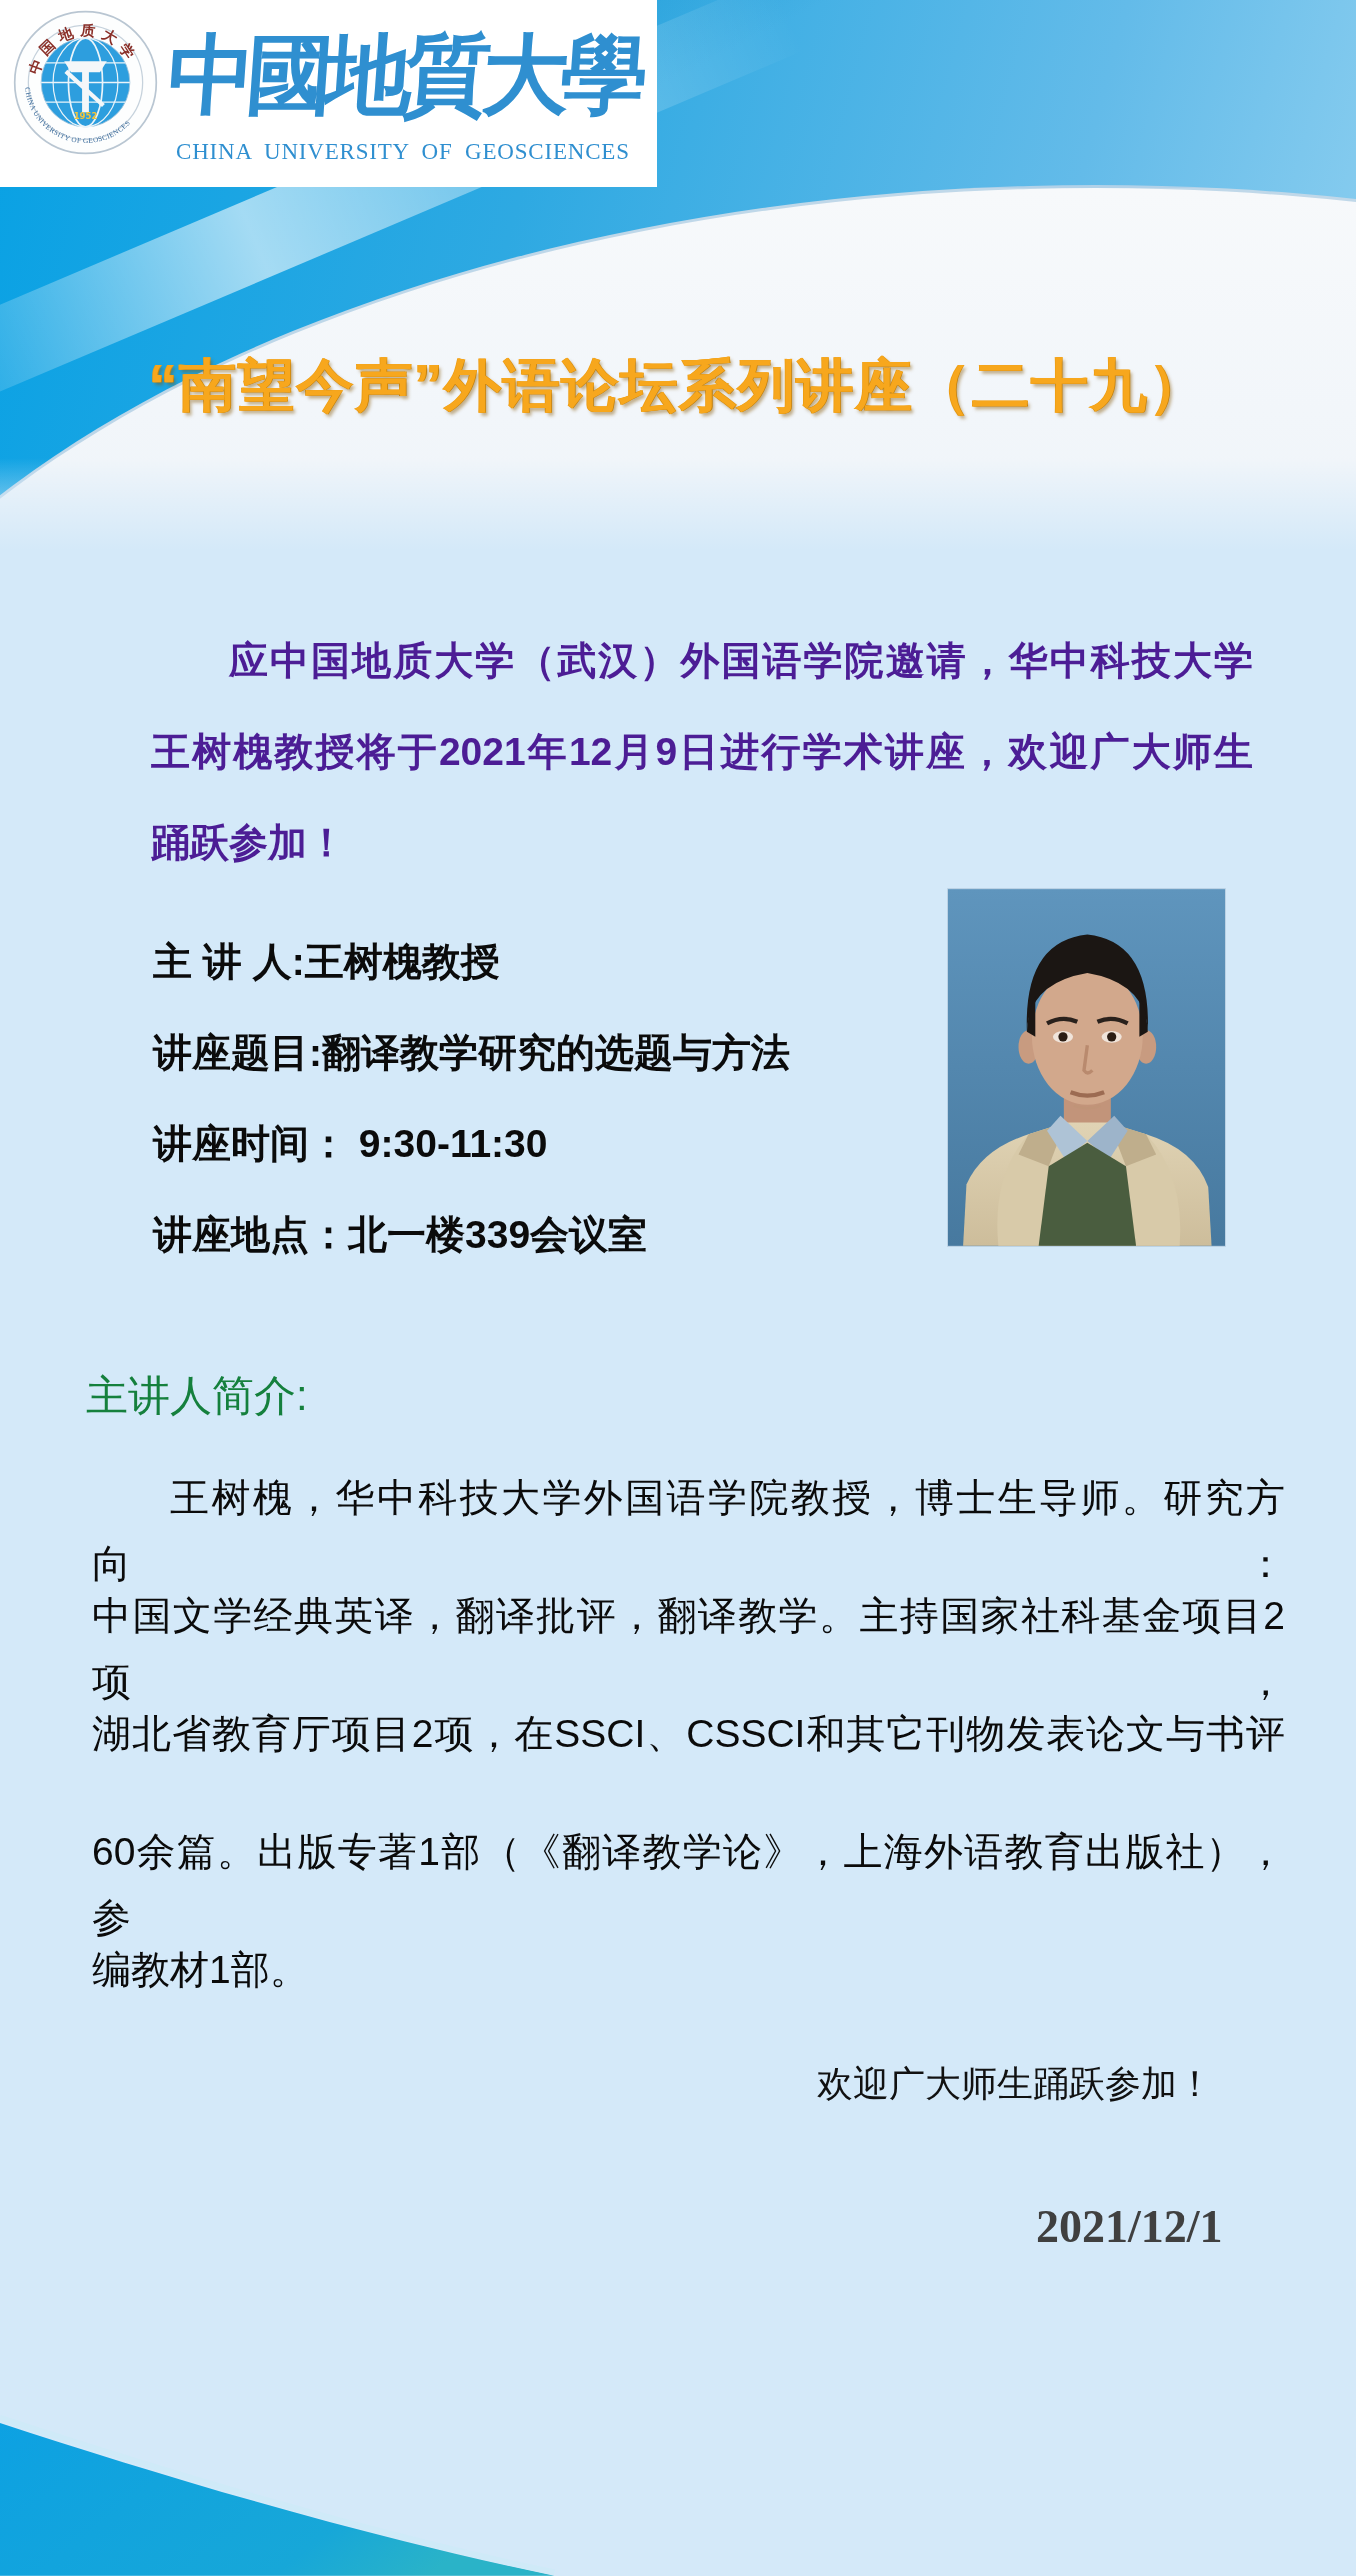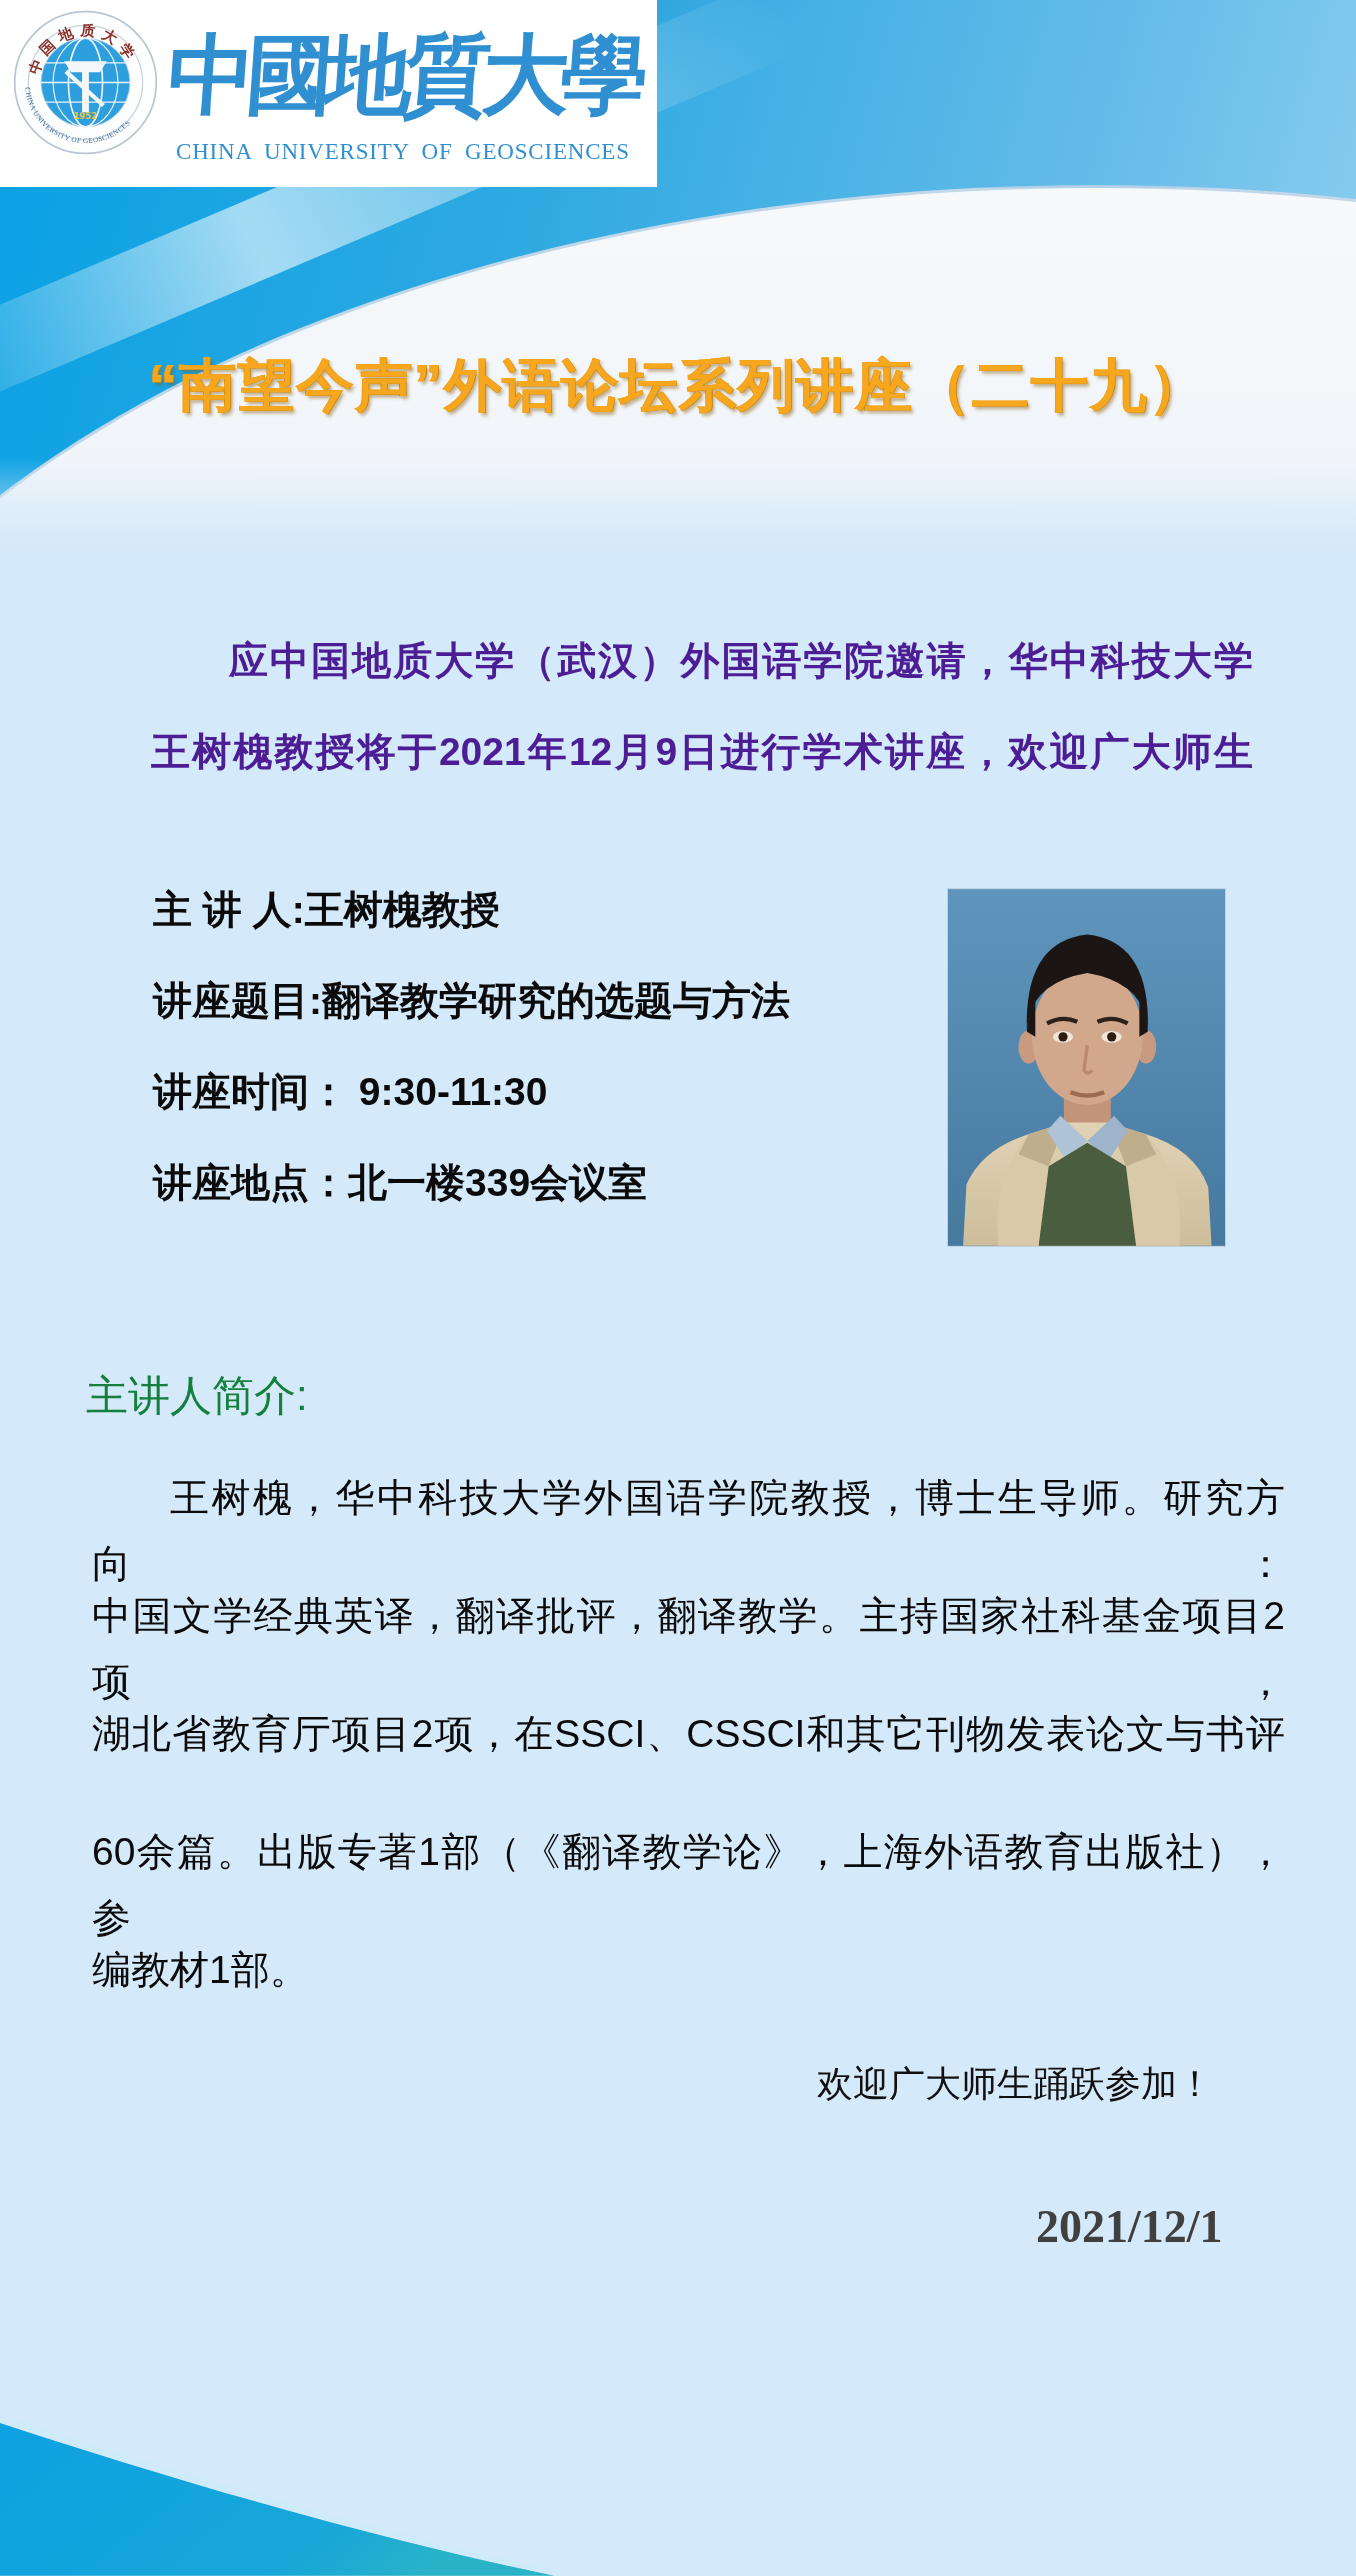--- a/index.html
+++ b/index.html
@@ -32,21 +32,21 @@
   .cn-name{position:absolute;left:168px;top:17px;width:483px;
     font-size:87px;font-weight:bold;letter-spacing:-8.4px;color:#2f8fd0;
     transform:skewX(-4deg);white-space:nowrap;}
   .en-name{position:absolute;left:176px;top:139px;width:471px;
     font-family:"Liberation Serif","DejaVu Serif",serif;
     font-size:23px;letter-spacing:0.8px;word-spacing:5.9px;color:#2f8fd0;white-space:nowrap;}
   
   .intro{position:absolute;left:151px;top:615px;width:1102px;
     font-size:39px;font-weight:bold;color:#4c1d95;}
   .intro .line{height:91px;line-height:91px;}
-  .details{position:absolute;left:153px;top:864px;width:823px;
+  .details{position:absolute;left:153px;top:916px;width:823px;
     font-size:39px;font-weight:bold;color:#0b0b0b;}
   .details .dline{height:91px;line-height:91px;white-space:nowrap;}
   .line{text-align:justify;text-align-last:justify;}
   .line.first{text-indent:2em;}
   .line.last{text-align-last:left;}
   .profile-heading{position:absolute;left:86px;top:1368px;
     font-size:42px;font-weight:400;color:#15803d;}
   .bio{position:absolute;left:92px;top:1465px;width:1193px;
     font-size:39px;font-weight:400;color:#0b0b0b;}
   .bio .line{height:118px;line-height:66px;}
@@ -100,20 +100,21 @@
       <line x1="62" y1="72" x2="106" y2="112" stroke="#f4f7f9" stroke-width="5"></line>
       <text x="85" y="128" font-size="10" fill="#f4c53a" text-anchor="middle" font-weight="bold" font-family="'DejaVu Sans',sans-serif">1952</text>
     </svg>
     <div class="cn-name">中國地質大學</div>
     <div class="en-name">CHINA UNIVERSITY OF GEOSCIENCES</div>
   </div>
 
   <div class="intro">
     <div class="line first">应中国地质大学（武汉）外国语学院邀请，华中科技大学</div>
     <div class="line">王树槐教授将于2021年12月9日进行学术讲座，欢迎广大师生</div>
+    <div class="line last">踊跃参加！</div>
   </div>
 
   <div class="details">
     <div class="dline">主 讲 人:王树槐教授</div>
     <div class="dline">讲座题目:翻译教学研究的选题与方法</div>
     <div class="dline">讲座时间： 9:30-11:30</div>
     <div class="dline">讲座地点：北一楼339会议室</div>
   </div>
 
   <svg class="photo" viewBox="0 0 330 425">

